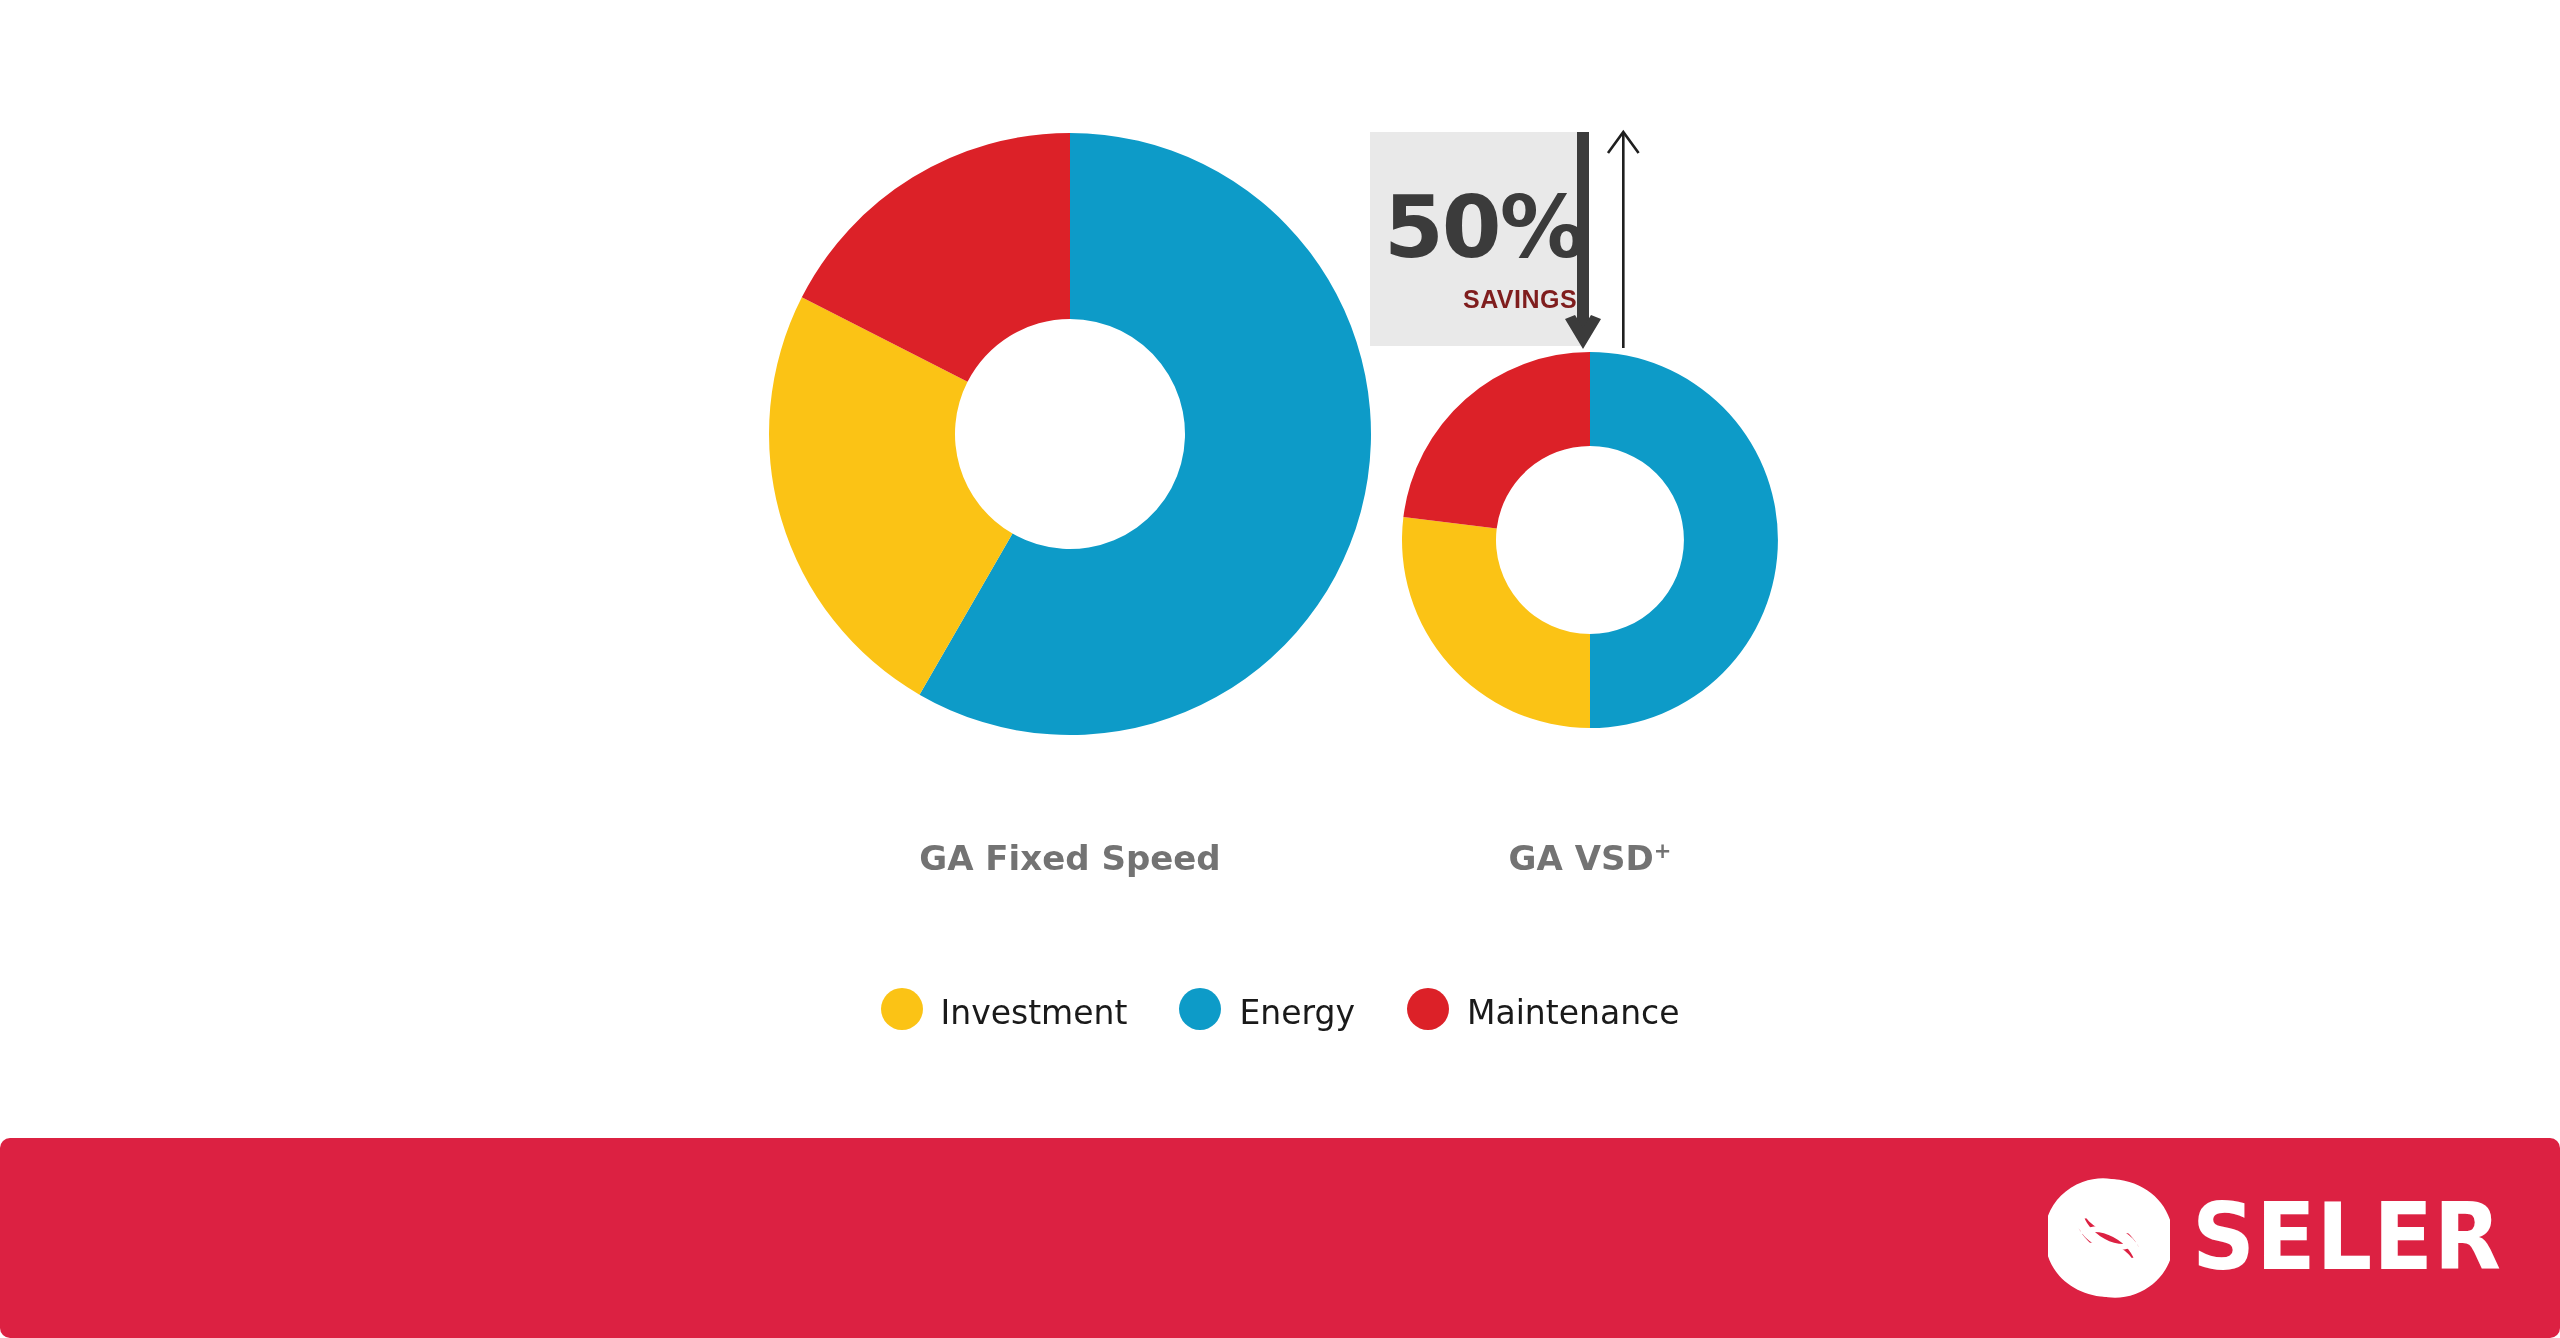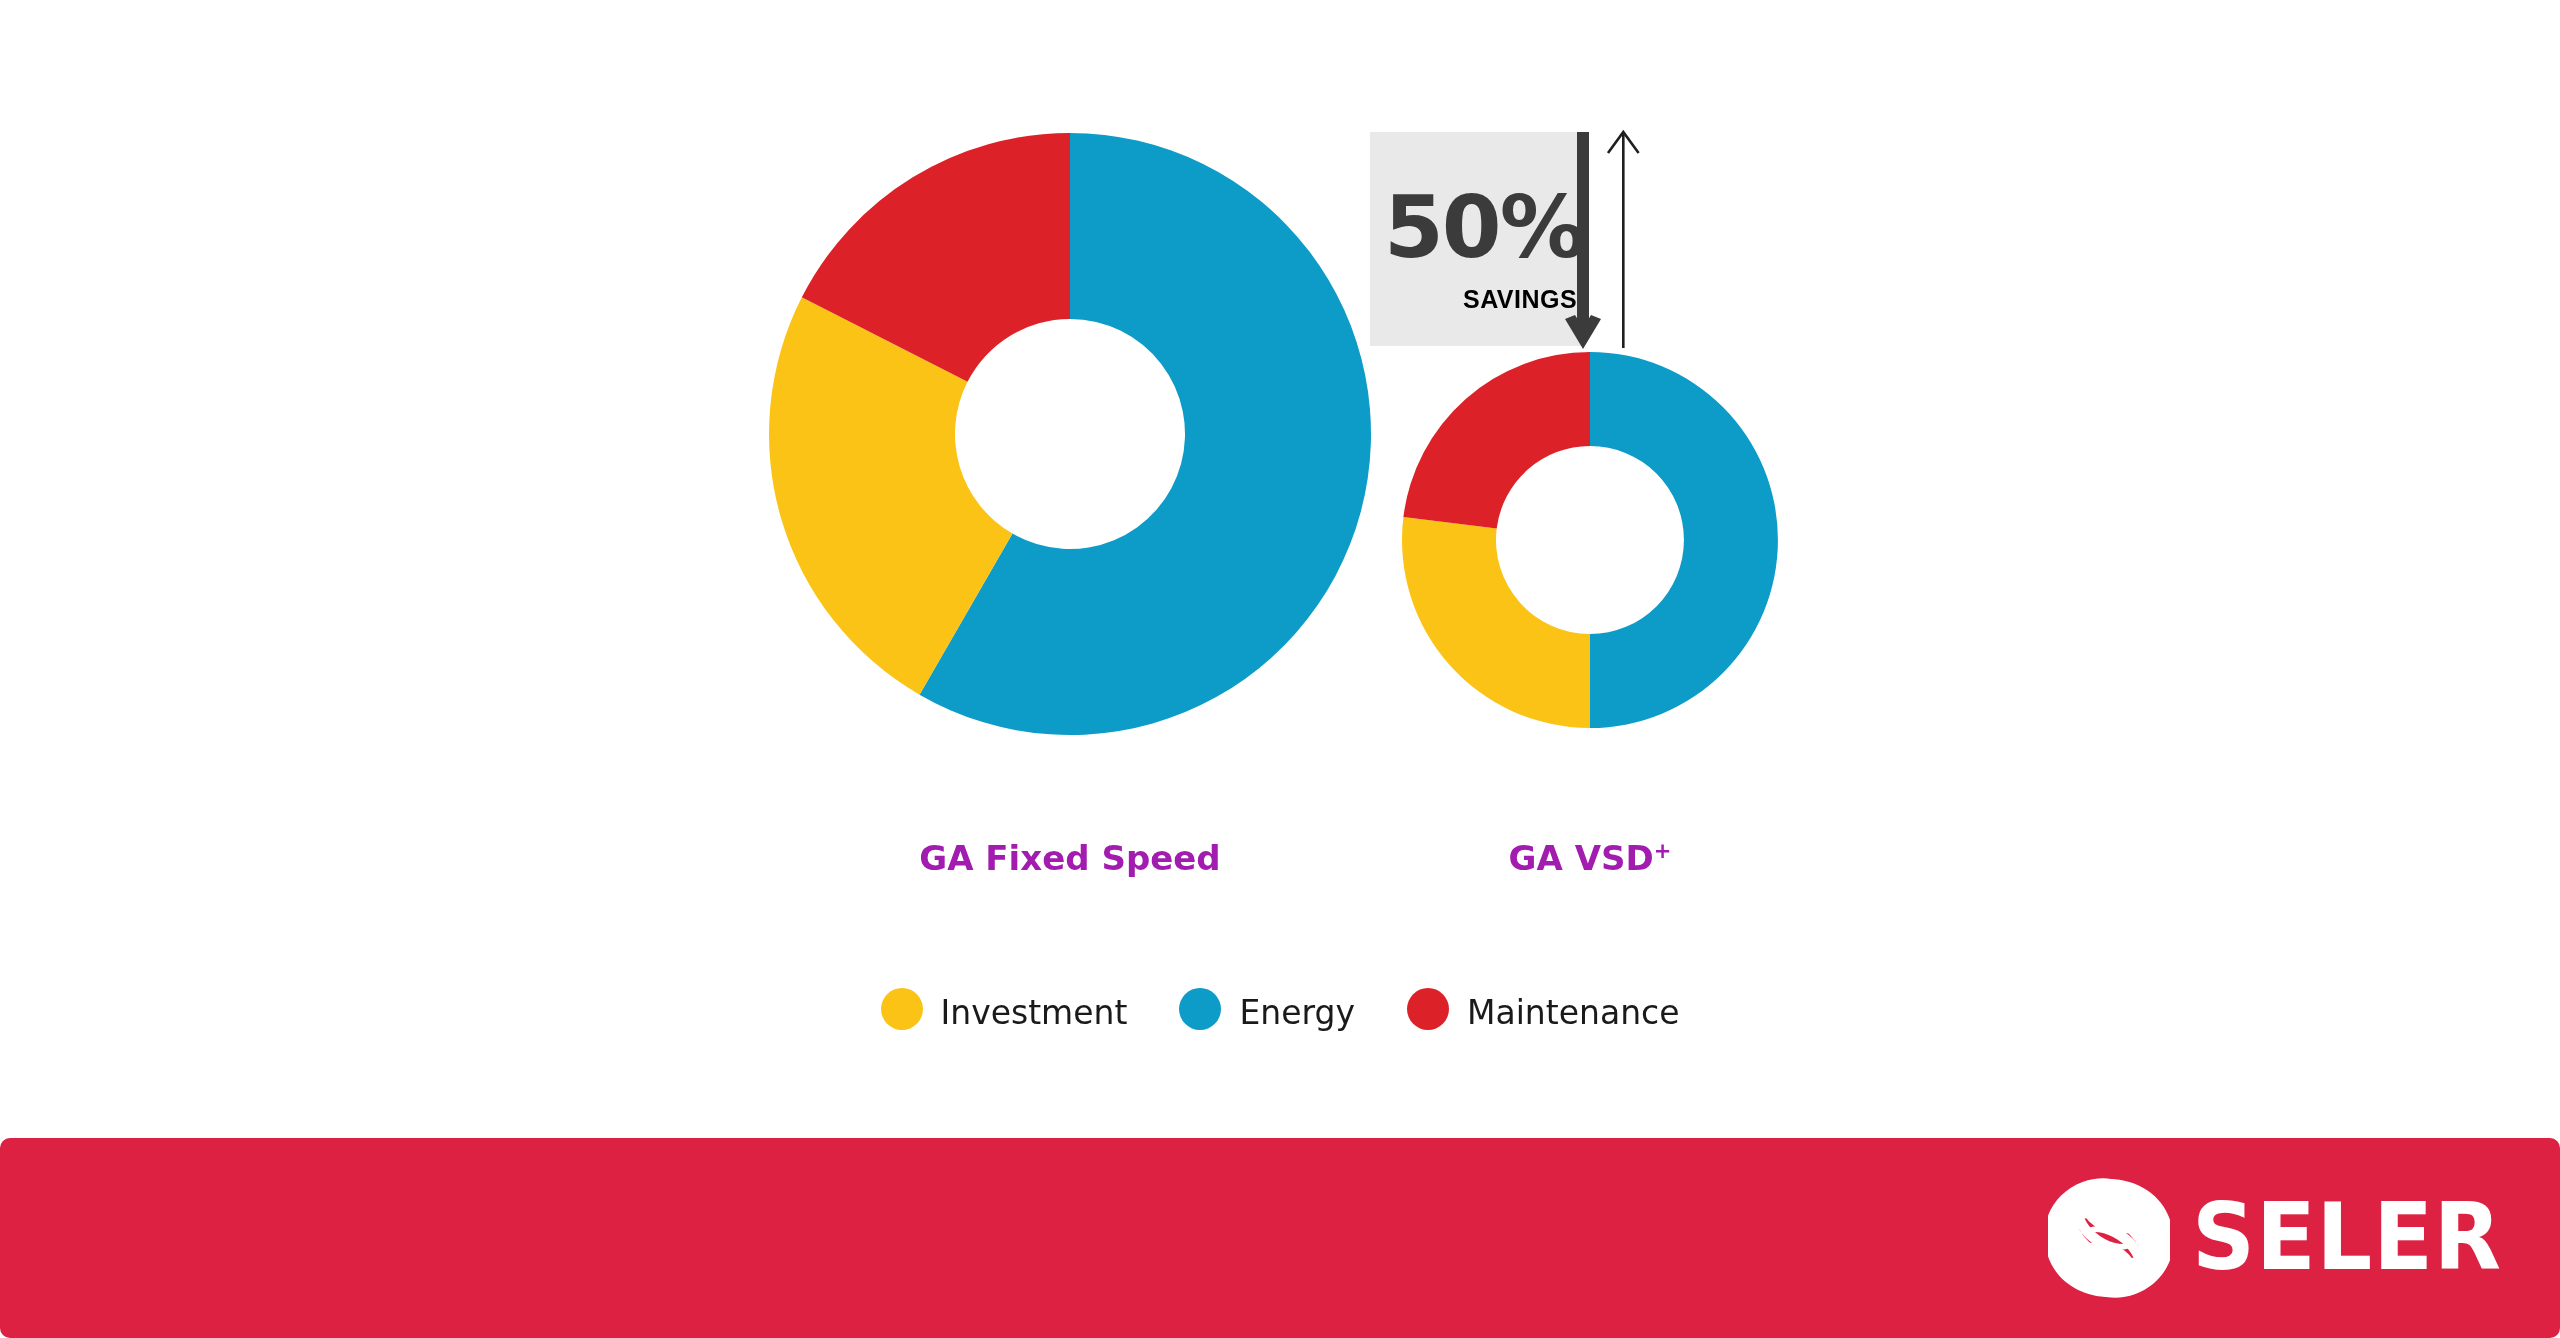--- a/index.html
+++ b/index.html
@@ -59,41 +59,41 @@
     letter-spacing: -2px;
     line-height: 1;
     font-family: "DejaVu Sans", sans-serif;
   }
   .savings-word {
     position: absolute;
     left: 93px;
     top: 155px;
     font-size: 25px;
     font-weight: bold;
-    color: #000000;
+    color: #7f1d1d;
     letter-spacing: 0.5px;
     line-height: 1;
     font-family: "Liberation Sans", sans-serif;
   }
 
   .arrows-svg {
     position: absolute;
     left: 1560px;
     top: 125px;
     width: 110px;
     height: 240px;
     overflow: visible;
   }
 
   
   .series-label {
     position: absolute;
     font-size: 34px;
     font-weight: bold;
-    color: #a21caf;
+    color: #737373;
     white-space: nowrap;
     text-align: center;
     font-family: "DejaVu Sans", sans-serif;
   }
   .series-label sup {
     font-size: 0.62em;
     vertical-align: super;
     line-height: 0;
   }
   #label-large {

